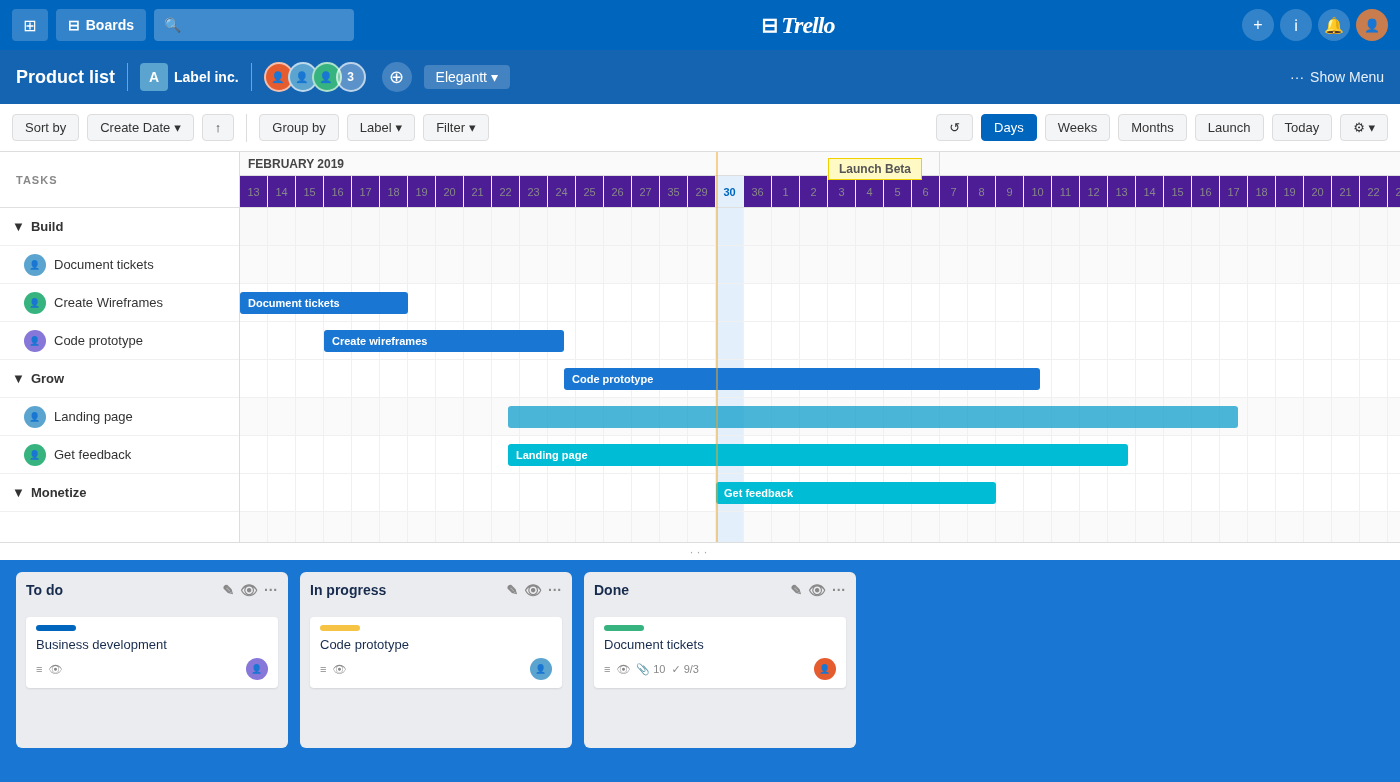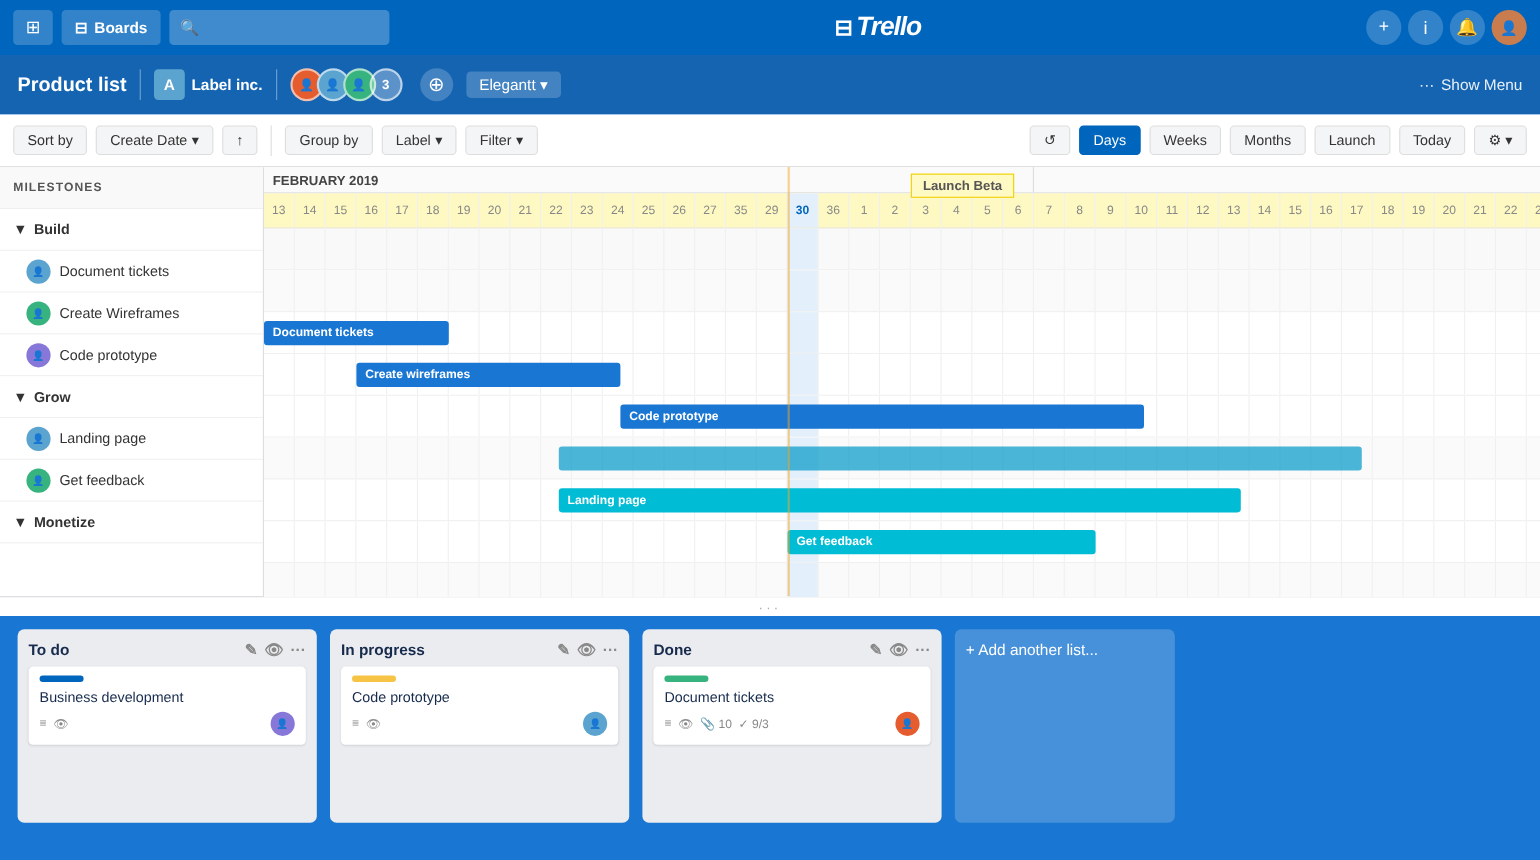--- a/index.html
+++ b/index.html
@@ -165,21 +165,21 @@
     }
     .gantt-month {
       display: flex; align-items: center;
       padding-left: 8px;
       font-size: 12px; font-weight: 700; color: #444;
       border-right: 1px solid #ddd;
     }
     .gantt-days-row {
       height: 32px;
       display: flex; align-items: center;
-      background: #fef9c3;
+      background: #4c1d95;
     }
     .gantt-day {
       width: 28px; min-width: 28px;
       text-align: center;
       font-size: 11px; color: #888;
       border-right: 1px solid #f0f0f0;
       height: 100%;
       display: flex; align-items: center; justify-content: center;
     }
     .gantt-day.today {
@@ -240,21 +240,21 @@
       height: 200px;
       padding: 12px 16px;
       display: flex; gap: 12px;
       overflow-x: auto;
     }
     .board-list {
       background: #ebecf0;
       border-radius: 6px;
       width: 272px; min-width: 272px;
       padding: 10px;
-      display: flex; flex-direction: column; gap: 8px;
+      display: flex; flex-direction: column; gap: 19px;
     }
     .list-header {
       display: flex; align-items: center; justify-content: space-between;
       font-size: 14px; font-weight: 700; color: #172b4d;
     }
     .list-header-actions {
       display: flex; align-items: center; gap: 6px;
     }
     .list-action-icon {
       color: #888; font-size: 14px; cursor: pointer;
@@ -309,21 +309,21 @@
   <button class="nav-home-btn">⊞</button>
   <button class="nav-boards-btn">
     <span>⊟</span>
     <span>Boards</span>
   </button>
   <div class="search-input-container">
     <span style="color:rgba(255,255,255,0.7);font-size:14px;">🔍</span>
   </div>
   <div class="trello-logo">
     <span style="font-size:20px;margin-right:4px;">⊟</span>
-    <span style="font-style:italic;font-weight:700;">Trello</span>
+    <span style="font-style:italic;font-weight:700;font-family:Liberation Serif, serif;">Trello</span>
   </div>
   <div class="nav-right">
     <button class="nav-icon-btn">
       <span>+</span>
     </button>
     <button class="nav-icon-btn">ℹ</button>
     <button class="nav-icon-btn">🔔</button>
     <div class="avatar-circle">👤</div>
   </div>
 </div>
@@ -396,24 +396,24 @@
   </button>
   <button class="toolbar-btn">
     <span>Today</span>
   </button>
   <button class="toolbar-btn">⚙ ▾</button>
 </div>
 
 <div class="gantt-container">
 
   <div class="gantt-sidebar">
-
-    <div class="milestones-header">
-      <span>MILESTONES</span>
-    </div>
+    <div class="gantt-sidebar-header">
+      <span>TASKS</span>
+    </div>
+
 
     <div class="sidebar-section-header">
       <span style="margin-right:6px;">▼</span>
       <span>Build</span>
     </div>
     <div class="sidebar-task-row">
       <div class="task-avatar" style="background:#5ba4cf;">👤</div>
       <span>Document tickets</span>
     </div>
     <div class="sidebar-task-row">
@@ -1005,16 +1005,13 @@
           <span>≡</span>
           <span>👁</span>
           <span>📎 10</span>
           <span>✓ 9/3</span>
         </div>
         <div class="card-avatar" style="background:#e55c2f;">👤</div>
       </div>
     </div>
   </div>
 
-  <button class="add-list-btn">
-    <span>+ Add another list...</span>
-  </button>
 </div>
 
 </body></html>

